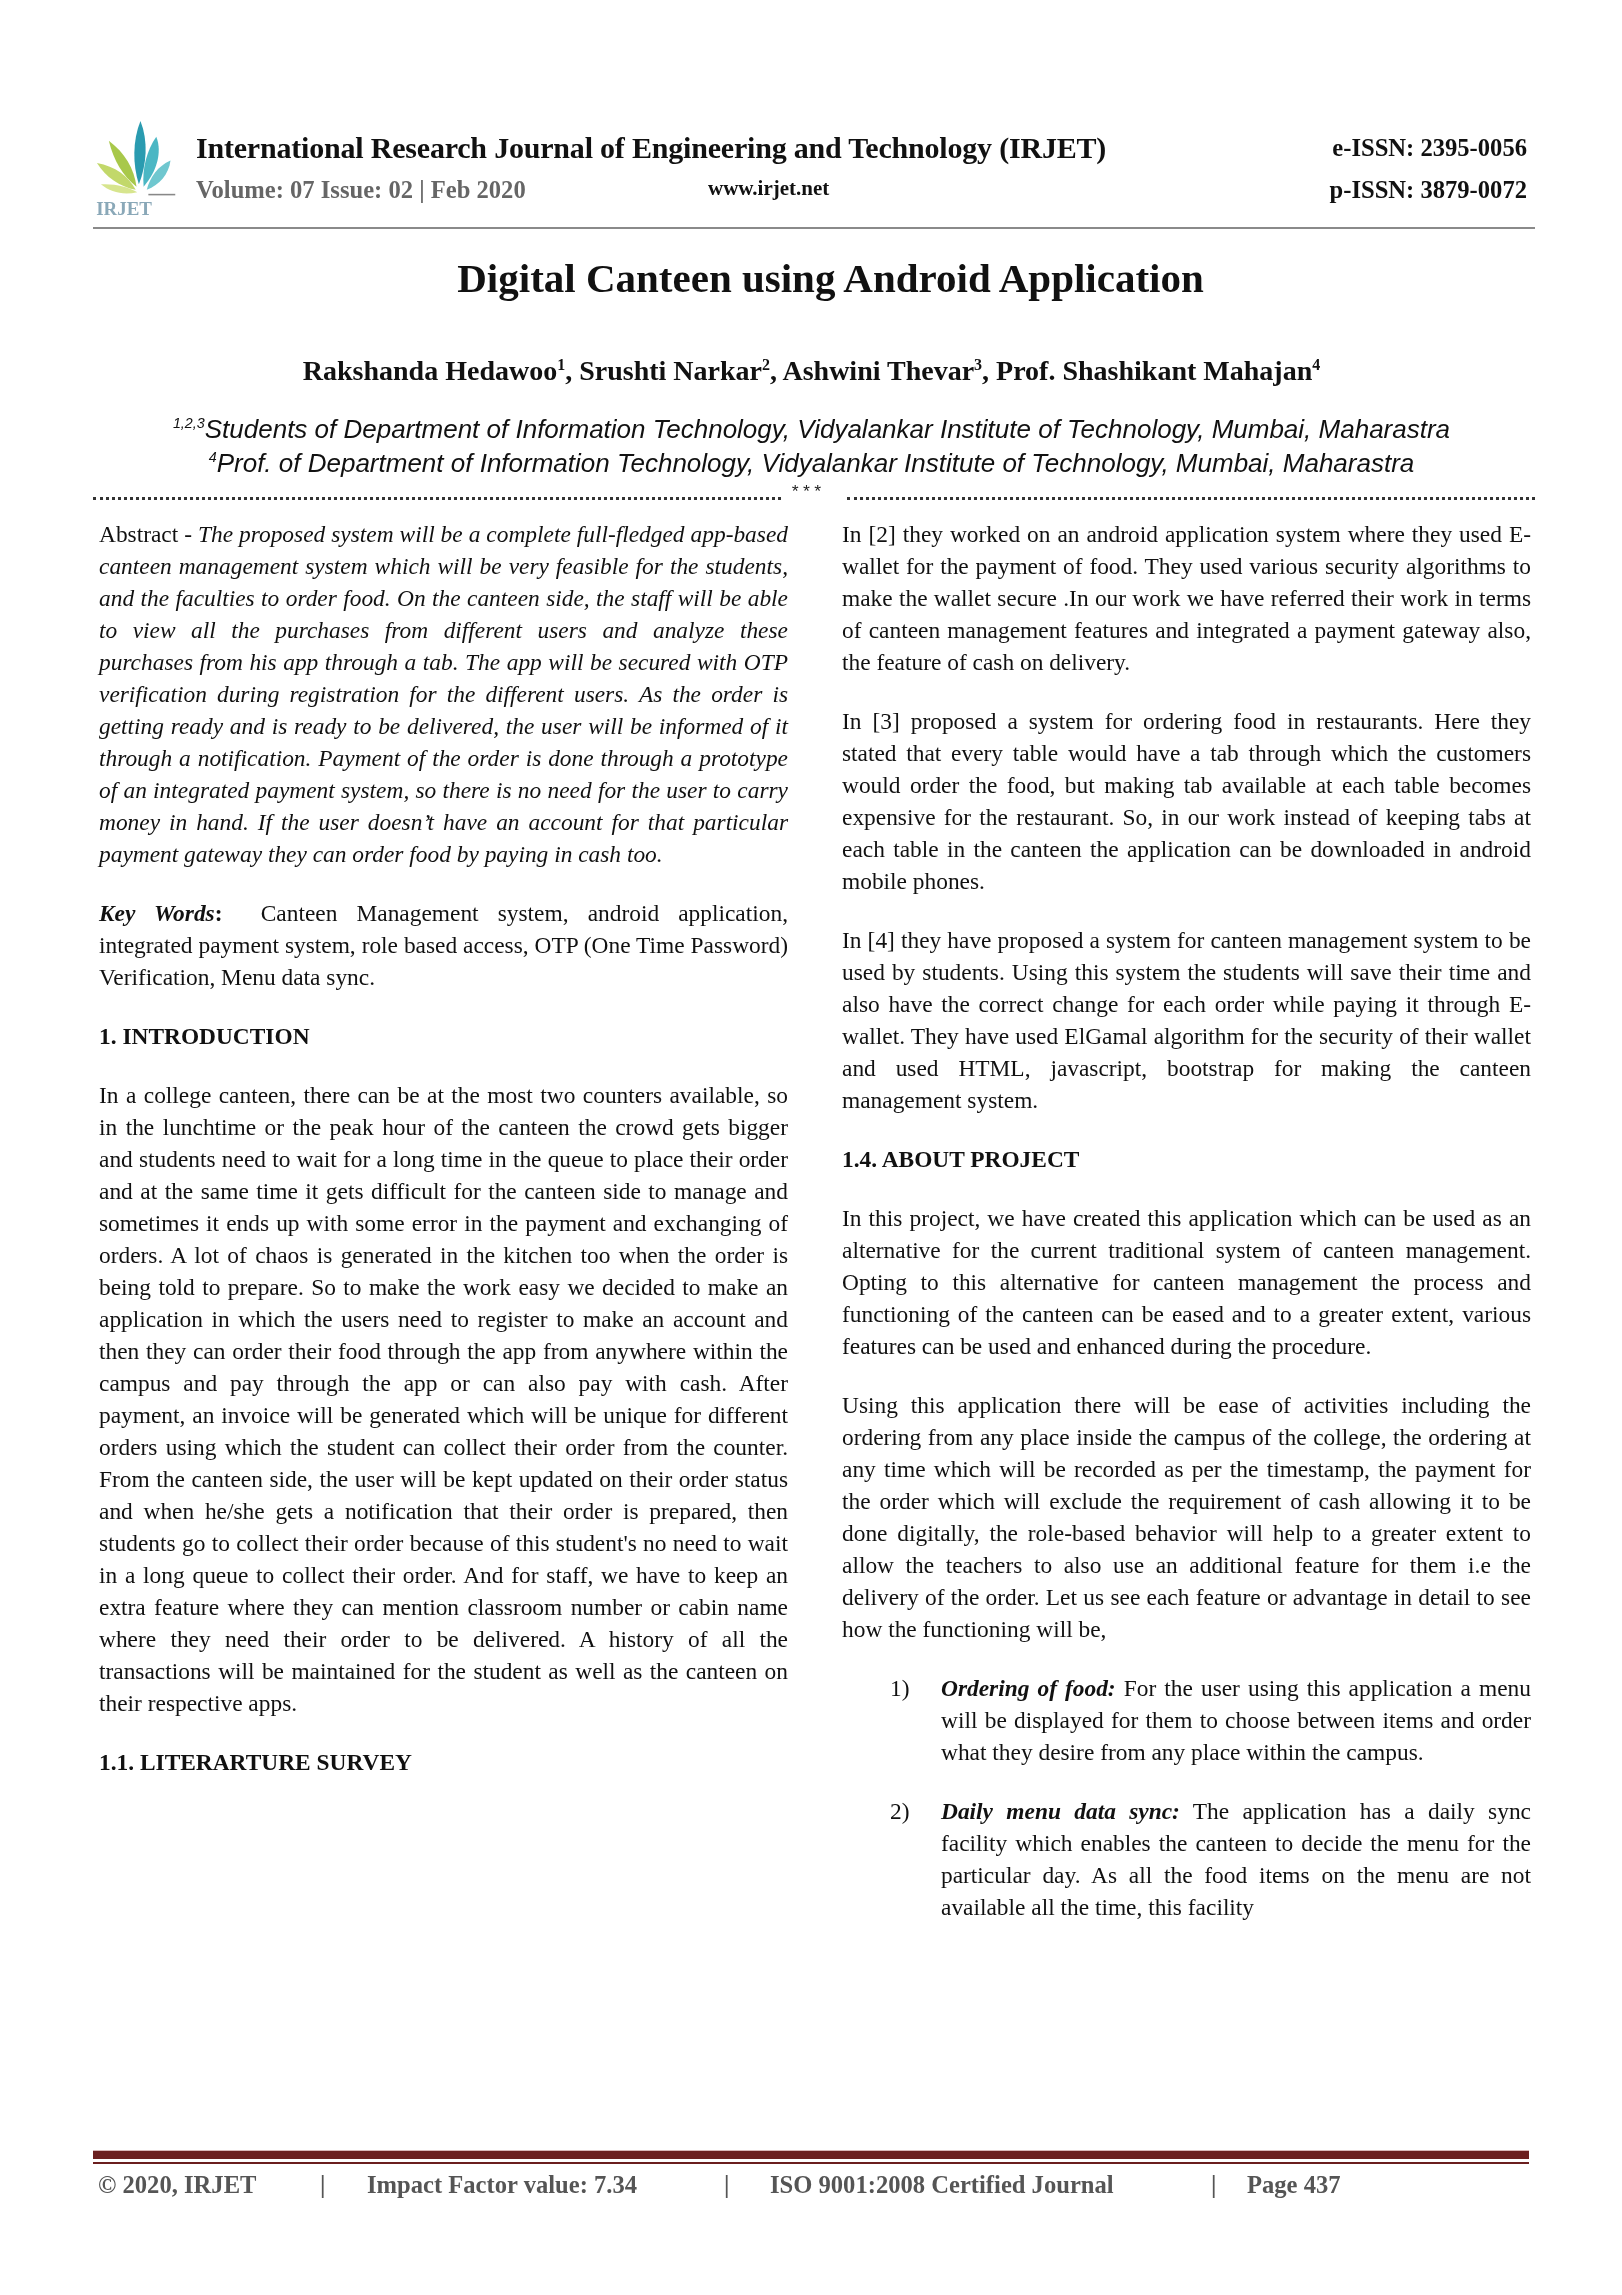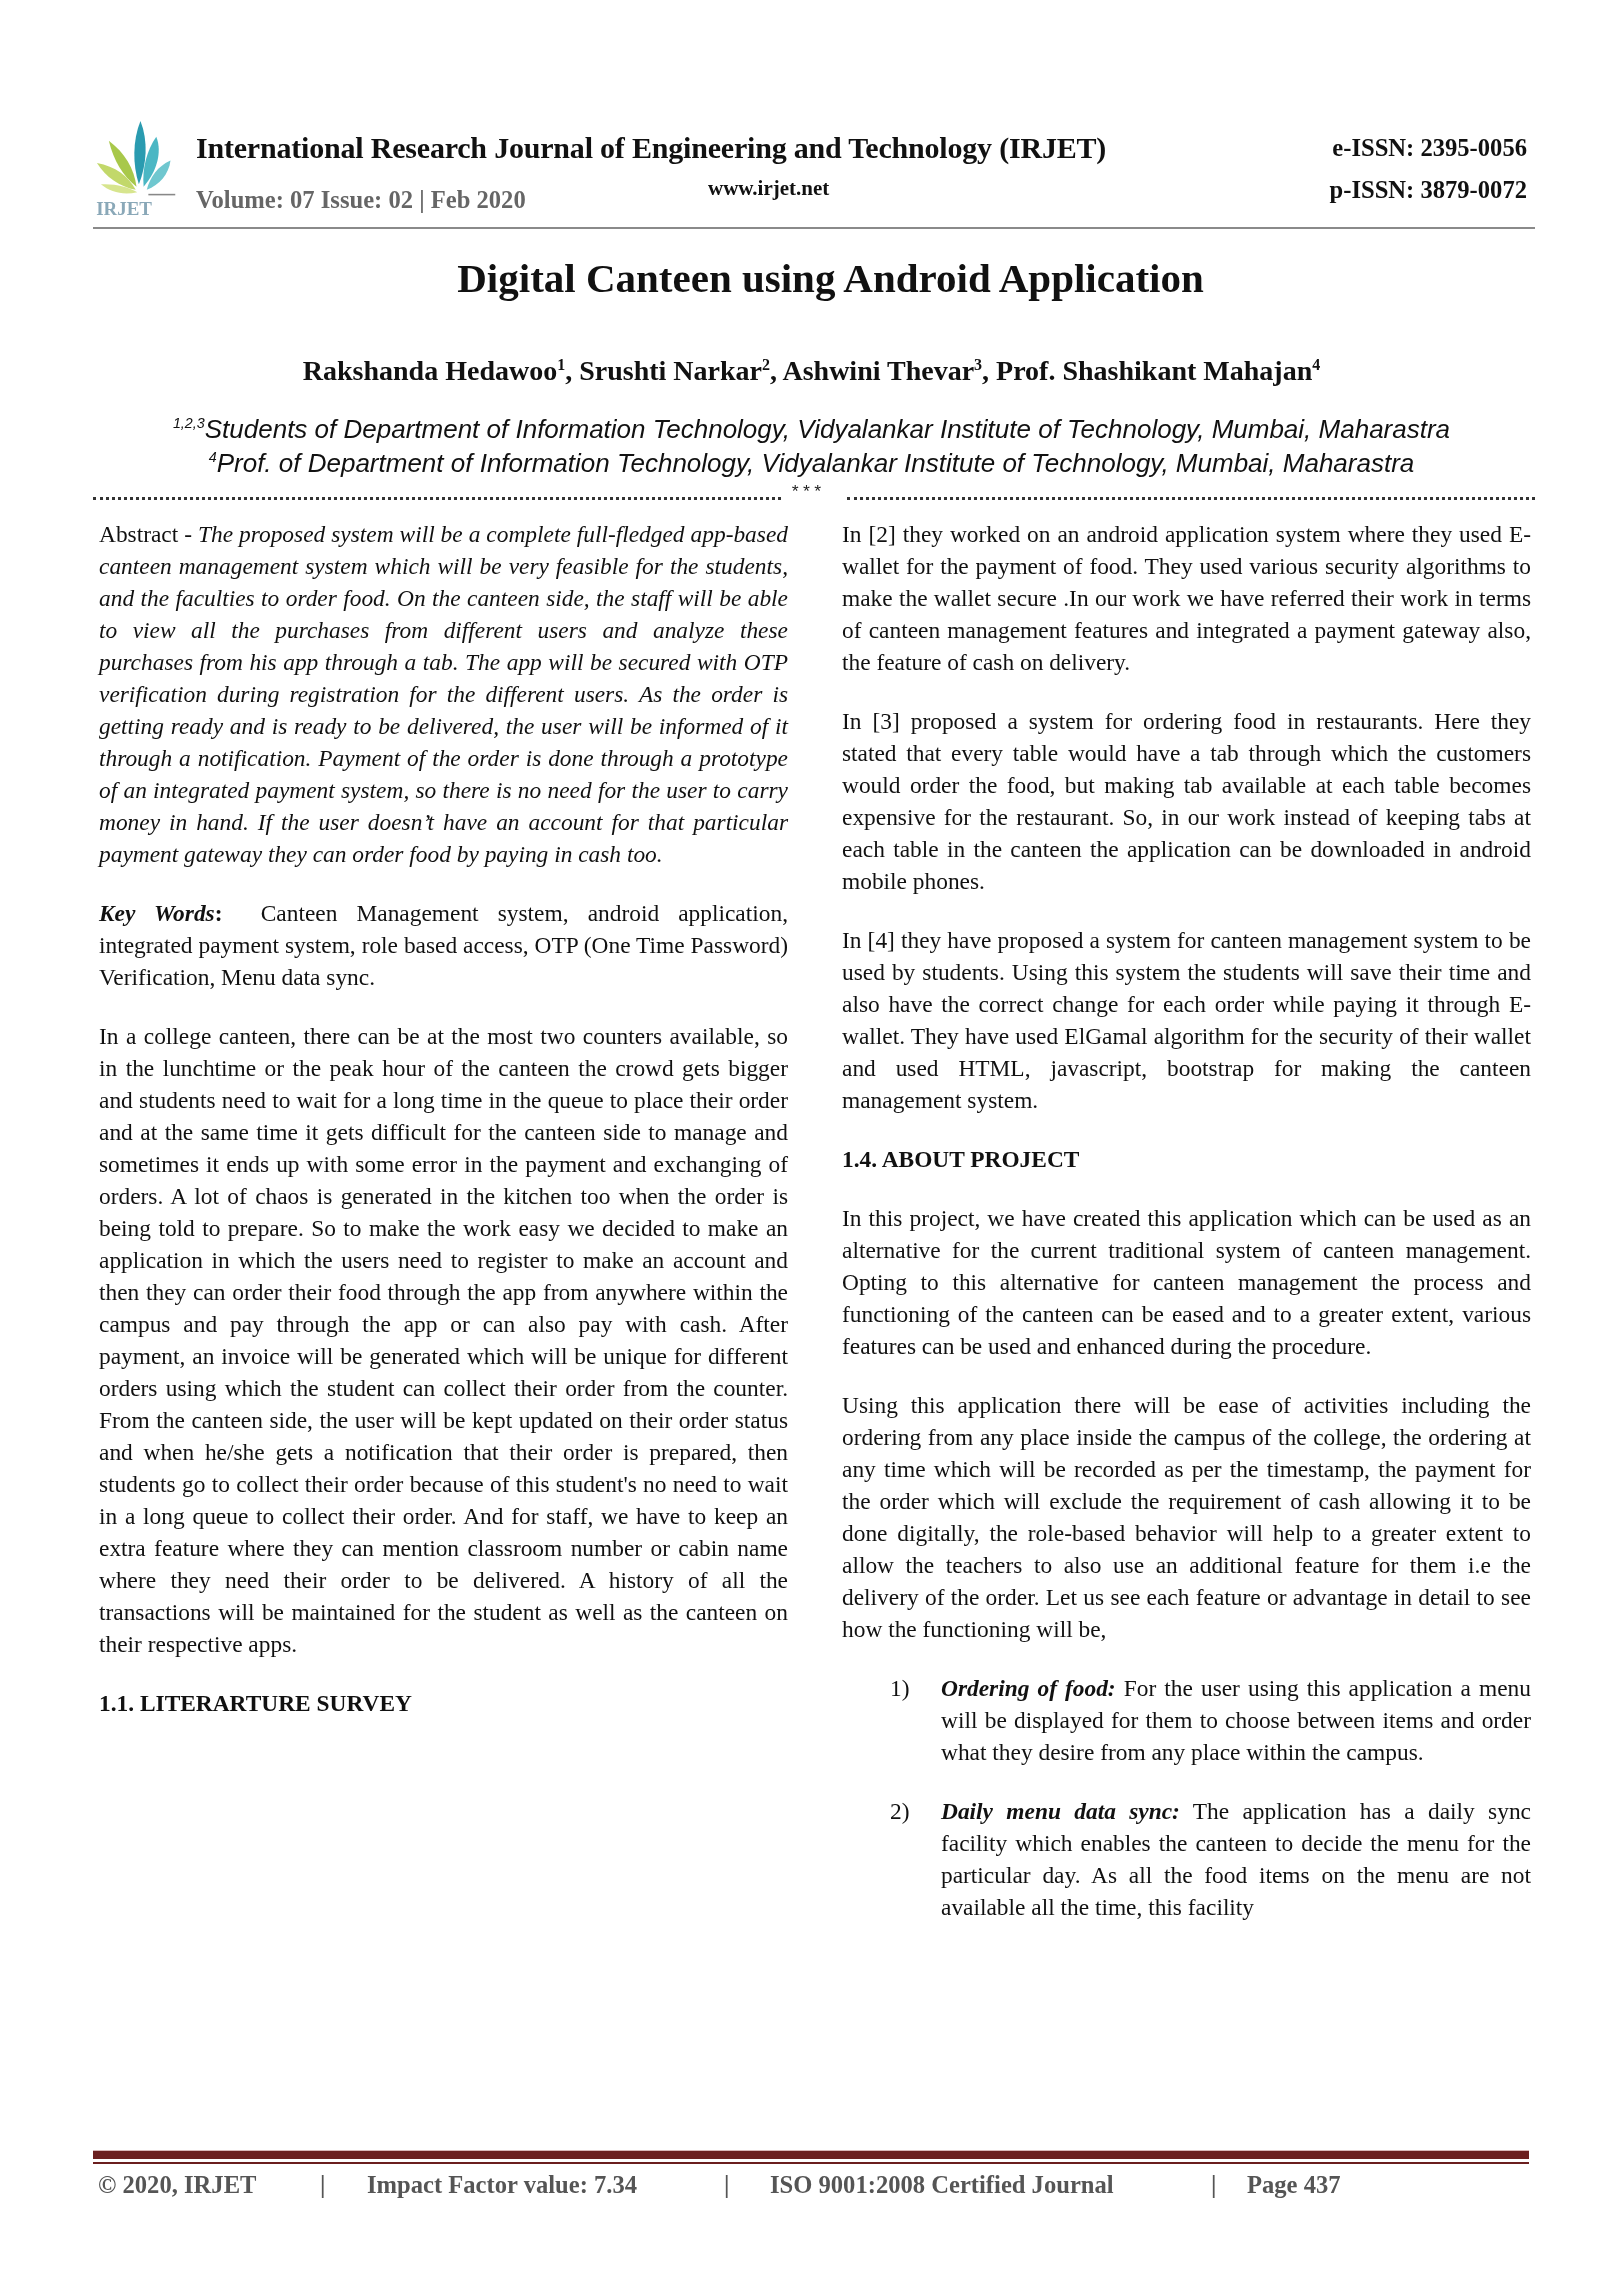--- a/index.html
+++ b/index.html
@@ -11,21 +11,21 @@
   .header { position: absolute; left: 93px; top: 117px; width: 1442px; height: 111px; }
   .logo { position: absolute; left: 0; top: 0; width: 87px; height: 103px; }
   .journal-name {
     position: absolute; left: 103px; top: 14.3px;
     font-family: "Liberation Serif", serif; font-weight: bold;
     font-size: 30px; letter-spacing: -0.2px; color: #111; white-space: nowrap;
   }
   .volume-line {
     position: absolute; left: 103px; top: 59px;
     font-family: "Liberation Serif", serif; font-weight: bold;
-    font-size: 24.6px; color: #666; white-space: nowrap; margin-top: 10px;
+    font-size: 24.6px; color: #666; white-space: nowrap;
   }
   .website {
     position: absolute; left: 615px; top: 59px;
     font-family: "Liberation Serif", serif; font-weight: bold;
     font-size: 21px; color: #111; white-space: nowrap;
   }
   .issn-e, .issn-p {
     position: absolute; right: 8px;
     font-family: "Liberation Serif", serif; font-weight: bold;
     font-size: 24.6px; color: #111; white-space: nowrap;
@@ -139,20 +139,21 @@
   <div class="sep-right"></div>
 </div>
 
 <div class="col col-left">
   <p class="abstract">
     <span class="label">Abstract - </span><span>The proposed system will be a complete full-fledged app-based canteen management system which will be very feasible for the students, and the faculties to order food. On the canteen side, the staff will be able to view all the purchases from different users and analyze these purchases from his app through a tab. The app will be secured with OTP verification during registration for the different users. As the order is getting ready and is ready to be delivered, the user will be informed of it through a notification. Payment of the order is done through a prototype of an integrated payment system, so there is no need for the user to carry money in hand. If the user doesn’t have an account for that particular payment gateway they can order food by paying in cash too.</span>
   </p>
   <p>
     <span class="kw-label">Key Words</span><b>:</b><span style="white-space: pre-wrap;">  Canteen Management system, android application, integrated payment system, role based access, OTP (One Time Password) Verification, Menu data sync.</span>
   </p>
+  <div class="section-heading">1. INTRODUCTION</div>
   <p>In a college canteen, there can be at the most two counters available, so in the lunchtime or the peak hour of the canteen the crowd gets bigger and students need to wait for a long time in the queue to place their order and at the same time it gets difficult for the canteen side to manage and sometimes it ends up with some error in the payment and exchanging of orders. A lot of chaos is generated in the kitchen too when the order is being told to prepare. So to make the work easy we decided to make an application in which the users need to register to make an account and then they can order their food through the app from anywhere within the campus and pay through the app or can also pay with cash. After payment, an invoice will be generated which will be unique for different orders using which the student can collect their order from the counter. From the canteen side, the user will be kept updated on their order status and when he/she gets a notification that their order is prepared, then students go to collect their order because of this student's no need to wait in a long queue to collect their order. And for staff, we have to keep an extra feature where they can mention classroom number or cabin name where they need their order to be delivered. A history of all the transactions will be maintained for the student as well as the canteen on their respective apps.</p>
   <div class="section-heading">1.1. LITERARTURE SURVEY</div>
 </div>
 
 <div class="col col-right">
   <p>In [2] they worked on an android application system where they used E-wallet for the payment of food. They used various security algorithms to make the wallet secure .In our work we have referred their work in terms of canteen management features and integrated a payment gateway also, the feature of cash on delivery.</p>
   <p>In [3] proposed a system for ordering food in restaurants. Here they stated that every table would have a tab through which the customers would order the food, but making tab available at each table becomes expensive for the restaurant. So, in our work instead of keeping tabs at each table in the canteen the application can be downloaded in android mobile phones.</p>
   <p>In [4] they have proposed a system for canteen management system to be used by students. Using this system the students will save their time and also have the correct change for each order while paying it through E-wallet. They have used ElGamal algorithm for the security of their wallet and used HTML, javascript, bootstrap for making the canteen management system.</p>
   <div class="section-heading">1.4. ABOUT PROJECT</div>
   <p>In this project, we have created this application which can be used as an alternative for the current traditional system of canteen management. Opting to this alternative for canteen management the process and functioning of the canteen can be eased and to a greater extent, various features can be used and enhanced during the procedure.</p>

